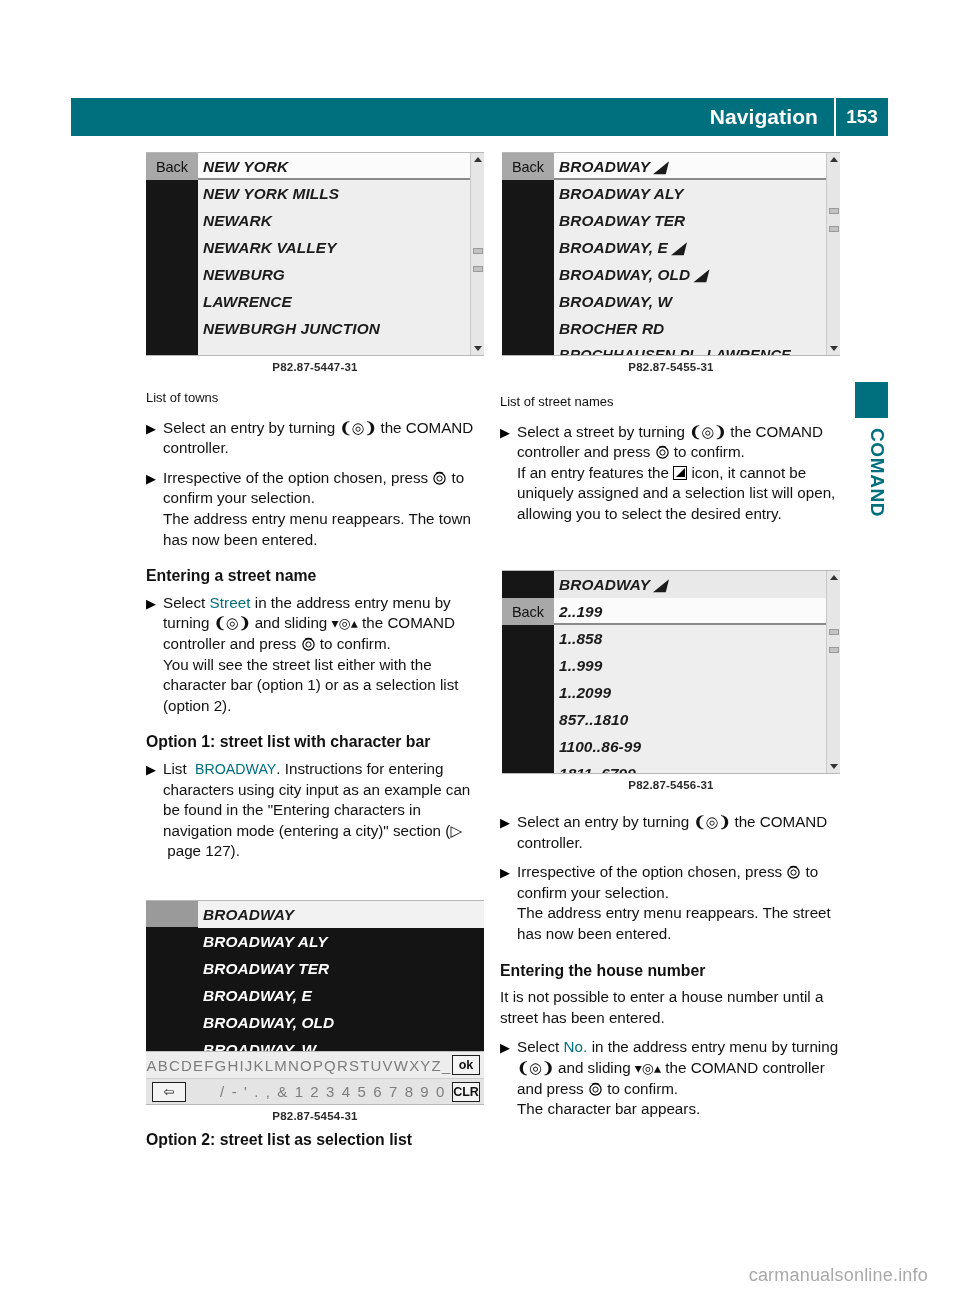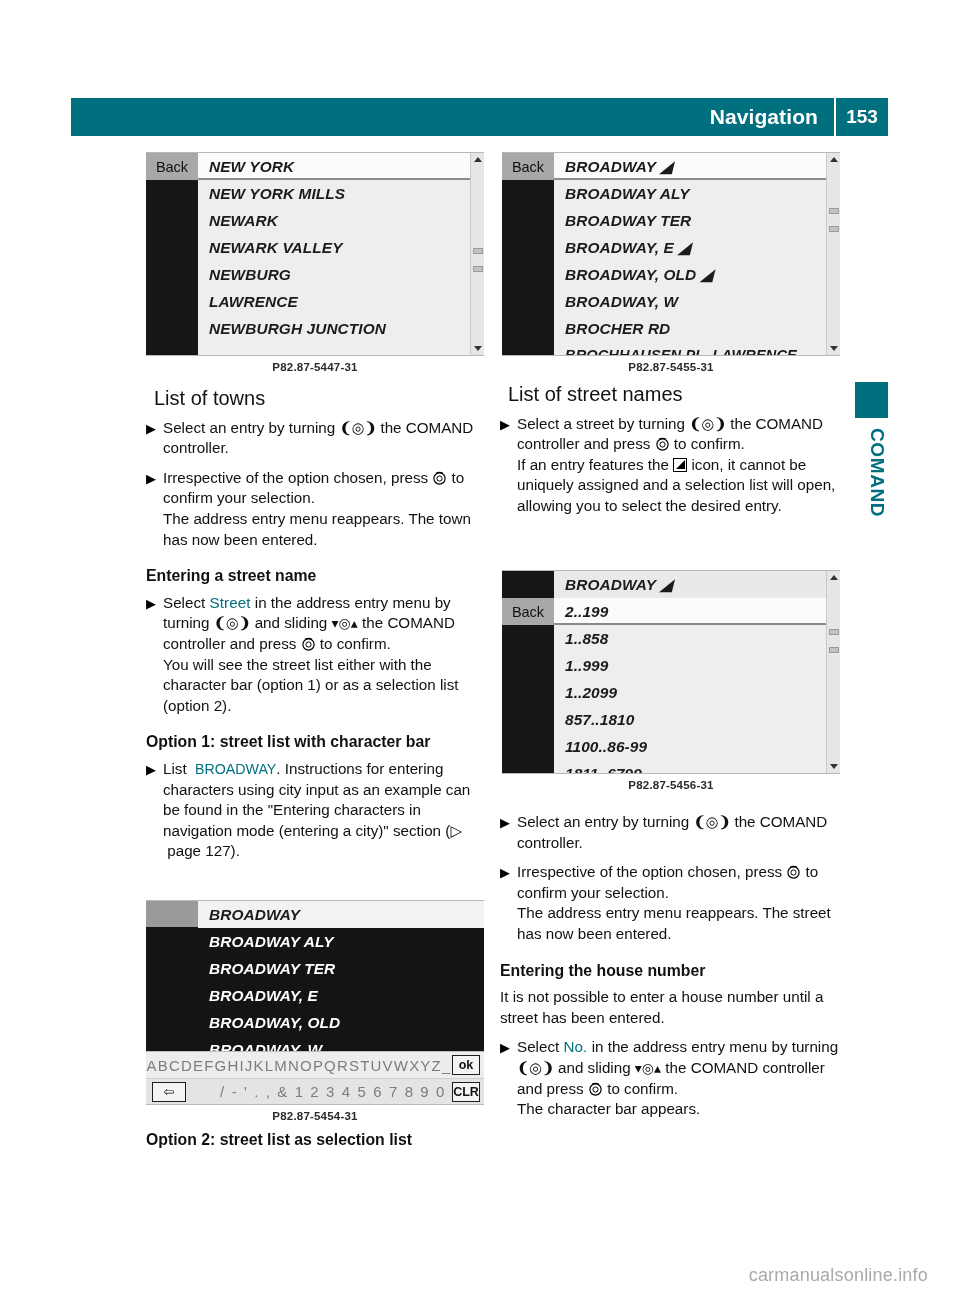--- a/index.html
+++ b/index.html
@@ -70,21 +70,21 @@
   .col {
     position: absolute;
     width: 344px;
     font-size: 15.2px;
     line-height: 20.6px;
   }
   .col-left  { left: 146px; top: 148px; }
   .col-right { left: 500px; top: 148px; }
 
   
-  .lead { margin: 0 0 9px 8px; font-size: 20px; }
+  .lead { margin: 0 0 9px 0; font-size: 13px; }
   .h3 {
     font-size: 15.8px; font-weight: bold;
     margin: 16px 0 6px 0;
   }
   .para { margin: 0 0 6px 0; }
 
   .step {
     display: flex;
     margin: 0 0 9px 0;
   }
@@ -145,21 +145,21 @@
     font-size: 14.5px;
     display: flex; align-items: center; justify-content: center;
   }
   .shot-list {
     position: absolute; left: 52px; top: 0; right: 14px; bottom: 0;
     background: #eeeeee;
   }
   .shot-row {
     height: 27px;
     line-height: 27px;
-    padding-left: 11px;
+    padding-left: 5px;
     font-size: 15.4px;
     font-weight: bold;
     font-style: italic;
     color: #1b1b1b;
     white-space: nowrap;
     letter-spacing: .1px;
   }
   .shot-row.sel {
     background: #fbfbfb;
     border-bottom: 2px solid #8a8a8a;
@@ -422,21 +422,21 @@
       </div>
     </div>
   </div>
   <div class="caption">P82.87-5454-31</div>
 </div>
 
 <div class="col col-left" style="top:1130px;">
   <div class="h3" style="margin-top:0;">Option 2: street list as selection list</div>
 </div>
 
-<div class="col col-right" style="top:384px;">
+<div class="col col-right" style="top:392px;">
 
   <p class="lead">List of street names</p>
 
   <div class="step">
     <div class="step-bullet">▶</div>
     <div class="step-body">
       <span>Select a street by turning</span>
       <span class="g-turn"><b>❨</b>◎<b>❩</b></span>
       <span>the COMAND controller and press</span>
       <span class="g-press"><svg width="15" height="14" viewBox="0 0 15 14">

